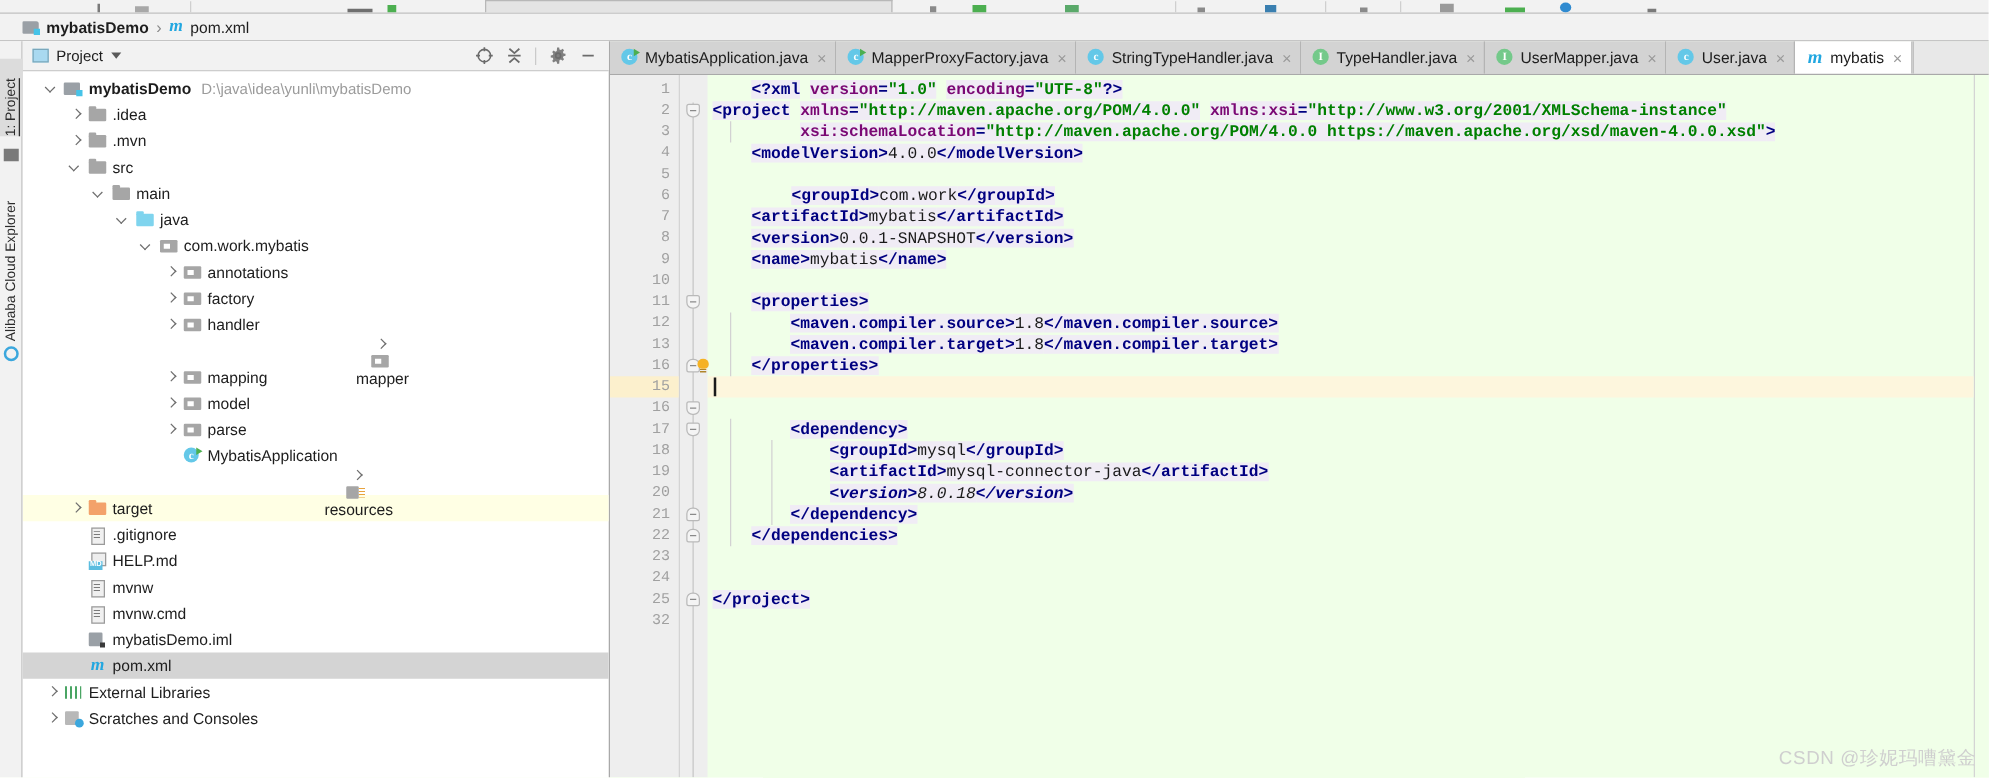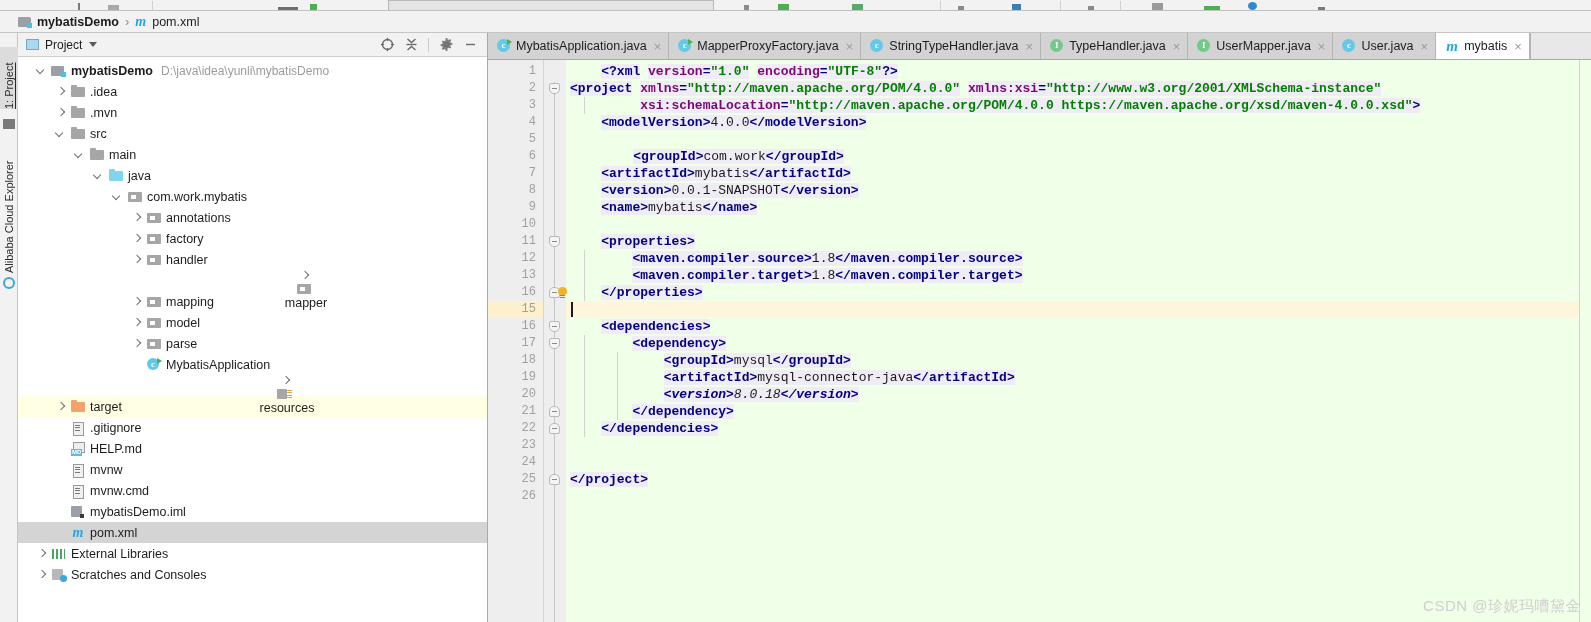--- a/index.html
+++ b/index.html
@@ -721,21 +721,21 @@
             <div class="ln" style="top: 258px;">16</div>
             <div class="ln" style="top: 275px;">17</div>
             <div class="ln" style="top: 292px;">18</div>
             <div class="ln" style="top: 309px;">19</div>
             <div class="ln" style="top: 326px;">20</div>
             <div class="ln" style="top: 343px;">21</div>
             <div class="ln" style="top: 360px;">22</div>
             <div class="ln" style="top: 377px;">23</div>
             <div class="ln" style="top: 394px;">24</div>
             <div class="ln" style="top: 411px;">25</div>
-            <div class="ln" style="top: 428px;">26</div>
+            <div class="ln" style="top: 428px;">32</div>
           </div>
         <div class="fold-col" id="foldcol">
           <div class="fold-line"></div>
         <div class="fold-mark openv" style="top: 23px;"></div>
             <div class="fold-mark openv" style="top: 176px;"></div>
             <div class="fold-mark closev" style="top: 227px;"></div>
             <div class="fold-mark openv" style="top: 261px;"></div>
             <div class="fold-mark openv" style="top: 278px;"></div>
             <div class="fold-mark closev" style="top: 346px;"></div>
             <div class="fold-mark closev" style="top: 363px;"></div>
@@ -756,21 +756,20 @@
             <div class="cline" style="top: 88px; padding-left: 36px;"><span class="txtv">    </span><span class="tag sel-bg">&lt;groupId&gt;</span><span class="txtv sel-bg">com.work</span><span class="tag sel-bg">&lt;/groupId&gt;</span></div>
             <div class="cline" style="top: 105px;"><span class="txtv">    </span><span class="tag sel-bg">&lt;artifactId&gt;</span><span class="txtv sel-bg">mybatis</span><span class="tag sel-bg">&lt;/artifactId&gt;</span></div>
             <div class="cline" style="top: 122px;"><span class="txtv">    </span><span class="tag sel-bg">&lt;version&gt;</span><span class="txtv sel-bg">0.0.1-SNAPSHOT</span><span class="tag sel-bg">&lt;/version&gt;</span></div>
             <div class="cline" style="top: 139px;"><span class="txtv">    </span><span class="tag sel-bg">&lt;name&gt;</span><span class="txtv sel-bg">mybatis</span><span class="tag sel-bg">&lt;/name&gt;</span></div>
             <div class="cline" style="top: 156px;"> </div>
             <div class="cline" style="top: 173px;"><span class="txtv">    </span><span class="tag sel-bg">&lt;properties&gt;</span></div>
             <div class="cline" style="top: 190px;"><span class="txtv">        </span><span class="tag sel-bg">&lt;maven.compiler.source&gt;</span><span class="txtv sel-bg">1.8</span><span class="tag sel-bg">&lt;/maven.compiler.source&gt;</span></div>
             <div class="cline" style="top: 207px;"><span class="txtv">        </span><span class="tag sel-bg">&lt;maven.compiler.target&gt;</span><span class="txtv sel-bg">1.8</span><span class="tag sel-bg">&lt;/maven.compiler.target&gt;</span></div>
             <div class="cline" style="top: 224px;"><span class="txtv">    </span><span class="tag sel-bg">&lt;/properties&gt;</span></div>
             <div class="cline" style="top: 241px;"> </div>
-            <div class="cline" style="top: 258px;"><span class="txtv">    </span><span class="tag sel-bg">&lt;dependencies&gt;</span></div>
             <div class="cline" style="top: 275px;"><span class="txtv">        </span><span class="tag sel-bg">&lt;dependency&gt;</span></div>
             <div class="cline" style="top: 292px;"><span class="txtv">            </span><span class="tag sel-bg">&lt;groupId&gt;</span><span class="txtv sel-bg">mysql</span><span class="tag sel-bg">&lt;/groupId&gt;</span></div>
             <div class="cline" style="top: 309px;"><span class="txtv">            </span><span class="tag sel-bg">&lt;artifactId&gt;</span><span class="txtv sel-bg">mysql-connector-java</span><span class="tag sel-bg">&lt;/artifactId&gt;</span></div>
             <div class="cline" style="top: 326px; font-style: italic;"><span class="txtv">            </span><span class="tag sel-bg">&lt;version&gt;</span><span class="txtv sel-bg">8.0.18</span><span class="tag sel-bg">&lt;/version&gt;</span></div>
             <div class="cline" style="top: 343px;"><span class="txtv">        </span><span class="tag sel-bg">&lt;/dependency&gt;</span></div>
             <div class="cline" style="top: 360px;"><span class="txtv">    </span><span class="tag sel-bg">&lt;/dependencies&gt;</span></div>
             <div class="cline" style="top: 377px;"> </div>
             <div class="cline" style="top: 394px;"> </div>
             <div class="cline" style="top: 411px;"><span class="tag sel-bg">&lt;/project&gt;</span></div>
             <div class="cline" style="top: 428px;"> </div>

